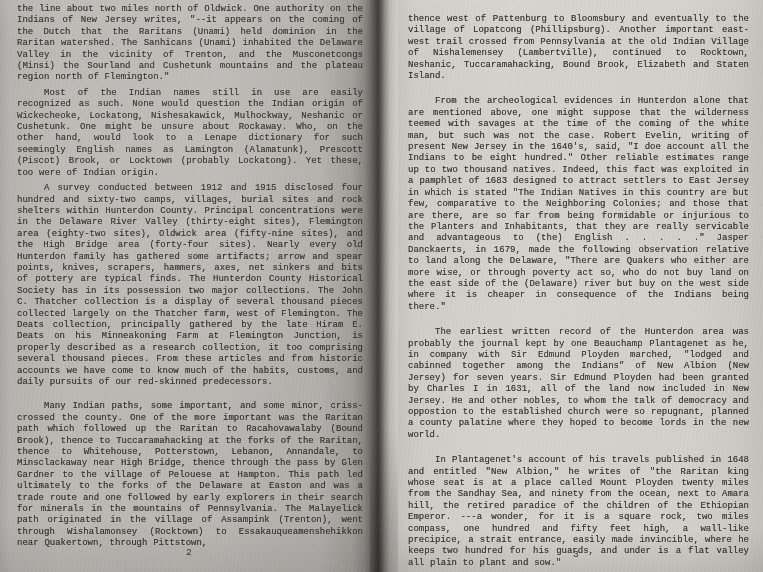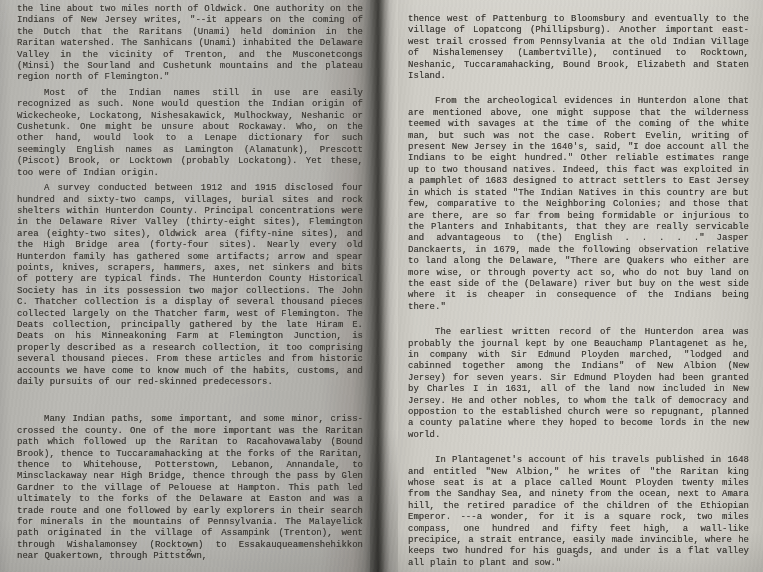--- a/index.html
+++ b/index.html
@@ -55,21 +55,21 @@
   .text-col p {
     margin:0 0 5px 0;
     font-size:9px; line-height:11.4px;
     color:#3c3a35;
     text-align:justify;
     text-shadow:0 0 0.6px rgba(58,56,50,.65);
     word-spacing:.4px;
   }
   .text-col p.indent { text-indent:27px; }
   .text-col-left p  { margin-bottom:4px; }
-  .text-col-left p.gap-after { margin-bottom:26px; }
+  .text-col-left p.gap-after { margin-bottom:13px; }
   .text-col-right p { margin-bottom:14px; }
 
   .pagenum {
     position:absolute;
     font-size:9.5px; color:#4c4a45;
     text-shadow:0 0 0.6px rgba(60,58,52,.5);
   }
   .pagenum-left  { left:186px; top:547px; }
   .pagenum-right { left:573px; top:549px; }
 </style>

